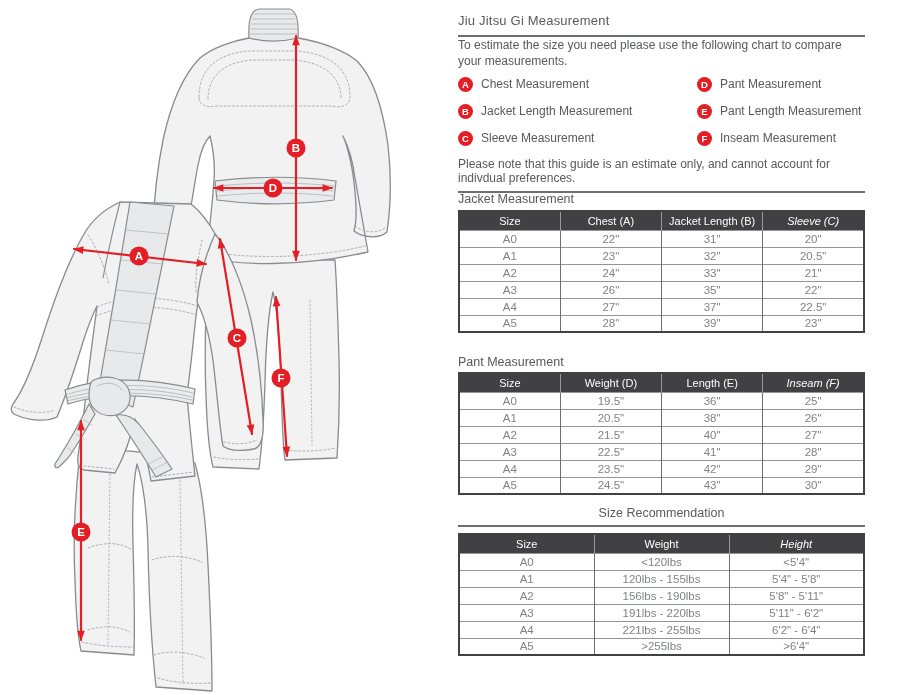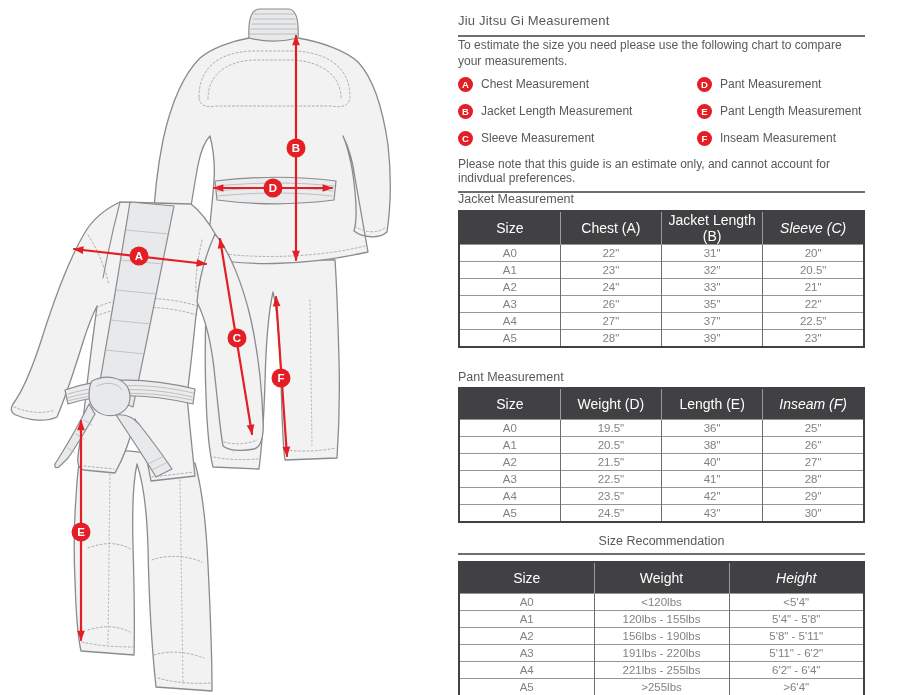--- a/index.html
+++ b/index.html
@@ -20,22 +20,22 @@
   .legend-label { font-size:12px; }
   .note { font-size:12px; line-height:14px; }
   .sep { margin-top:6px; border-top:2px solid #6d6e71; }
   .section-heading { font-size:12.5px; line-height:13px; }
   .section-heading.underlined { margin-top:12px; padding-bottom:5px; border-bottom:2px solid #6d6e71;text-align:center; }
 
   table.mtable { width:100%; border-collapse:collapse; table-layout:fixed; border:2px solid #414042; }
   table.mtable.mt-jacket { margin-top:4px; }
   table.mtable.mt-pant { margin-top:3px; }
   table.mtable.mt-size { margin-top:6px; }
-  table.mtable th { background:#414042; color:#fff; font-weight:normal; font-size:14px;
-                    height:32px; text-align:center; border-right:1px solid #9b9b9d; }
+  table.mtable th { background:#414042; color:#fff; font-weight:normal; font-size:11px;
+                    height:19px; text-align:center; border-right:1px solid #9b9b9d; }
   table.mtable th:last-child { border-right:none;font-style:italic; }
   table.mtable td { color:#808285; font-size:11.5px; height:17px; text-align:center;
                     border-top:1px solid #939598; border-right:1px solid #6d6e71; background:#fff; }
   table.mtable td:last-child { border-right:none; }
 </style>
 </head>
 <body>
 
 <div class="page">
 

